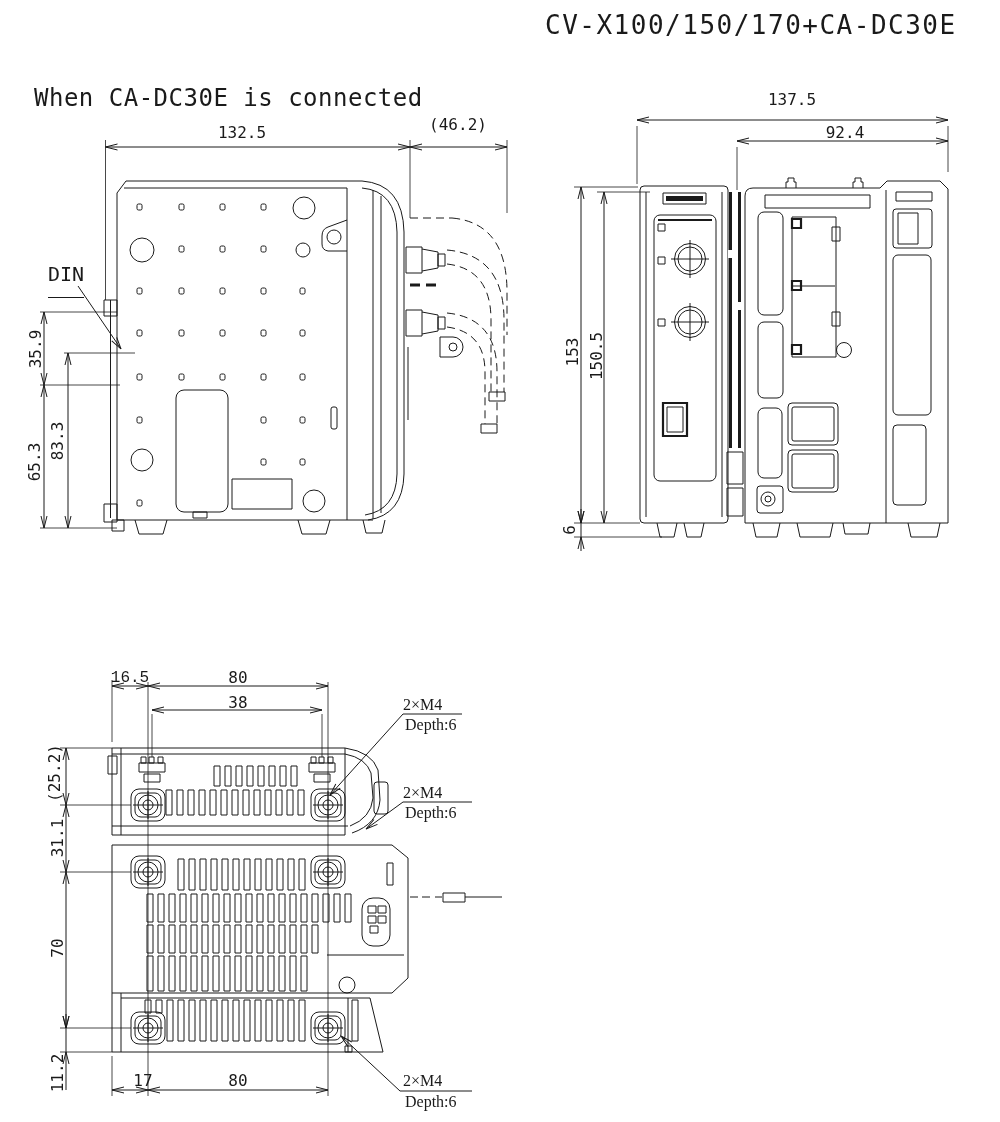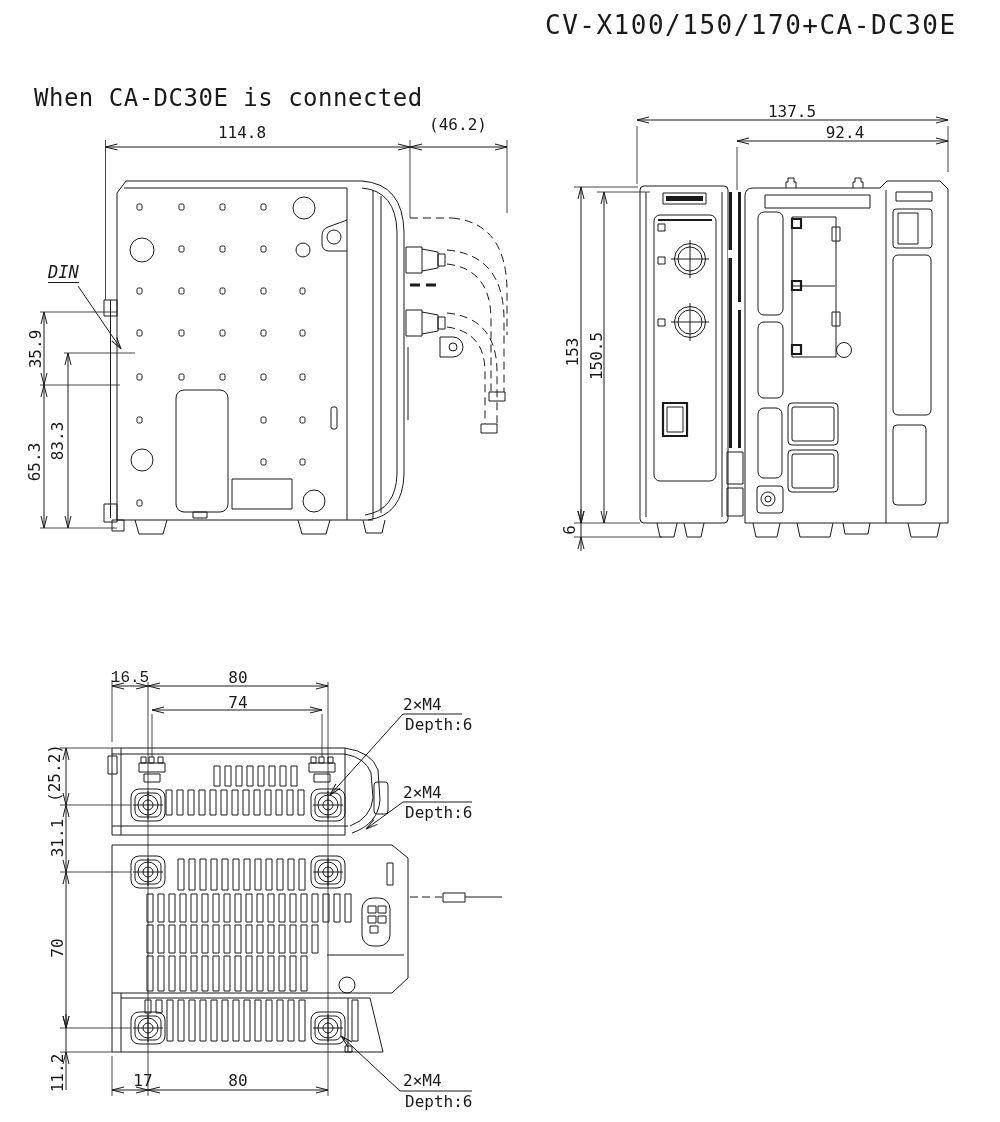--- a/index.html
+++ b/index.html
@@ -15,22 +15,22 @@
   .thick{stroke-width:2.2;}
   .fill{fill:#1a1a1a;stroke:none;}
   .white{fill:#ffffff;stroke:none;}
   .dash{stroke-dasharray:8 5;}
   .bdash{stroke-width:3;stroke-dasharray:10 6;}
   .lbl{position:absolute;white-space:nowrap;font-size:16px;line-height:1;}
   .ctr{transform:translate(-50%,-50%);}
   .rot{transform:translate(-50%,-50%) rotate(-90deg);}
   .title{font-size:26px;letter-spacing:1.5px;}
   .sub{font-size:24px;letter-spacing:0.5px;}
-  .din{font-size:17px;border-bottom:1px solid #1a1a1a;padding-bottom:1px;font-style:italic;}
-  .note{font-size:16px;}
+  .din{font-size:20px;border-bottom:1px solid #1a1a1a;padding-bottom:13px;}
+  .note{font-size:16px;font-family:Liberation Serif, serif;}
 </style>
 </head>
 <body>
 
 <div class="canvas">
 
 <svg width="1000" height="1122" viewBox="0 0 1000 1122">
   <defs>
     <marker id="ar" viewBox="0 0 14 8" refX="13" refY="4" markerWidth="14" markerHeight="8" orient="auto-start-reverse">
       <path d="M1,1 L13,4 L1,7" fill="none" stroke="#1a1a1a" stroke-width="1"></path>
@@ -426,35 +426,35 @@
     <polyline class="lw" points="462,714 403,714 330,795" fill="none" marker-end="url(#ar)"></polyline>
     <polyline class="lw" points="472,802 403,802 366,829" fill="none" marker-end="url(#ar)"></polyline>
     <polyline class="lw" points="472,1091 400,1091 341,1036" fill="none" marker-end="url(#ar)"></polyline>
   </g>
 </svg>
 
 <div class="lbl title" style="left:545px;top:12px;">CV-X100/150/170+CA-DC30E</div>
 <div class="lbl sub" style="left:34px;top:86px;">When CA-DC30E is connected</div>
 
 <div class="lbl din" style="left:48px;top:264px;">DIN</div>
-<div class="lbl ctr" style="left:242px;top:133px;">114.8</div>
+<div class="lbl ctr" style="left:242px;top:133px;">132.5</div>
 <div class="lbl ctr" style="left:458px;top:125px;">(46.2)</div>
 <div class="lbl rot" style="left:36px;top:349px;">35.9</div>
 <div class="lbl rot" style="left:58px;top:441px;">83.3</div>
 <div class="lbl rot" style="left:35px;top:462px;">65.3</div>
 
-<div class="lbl ctr" style="left:792px;top:112px;">137.5</div>
+<div class="lbl ctr" style="left:792px;top:100px;">137.5</div>
 <div class="lbl ctr" style="left:845px;top:133px;text-align:center;">92.4</div>
 <div class="lbl rot" style="left:573px;top:352px;">153</div>
 <div class="lbl rot" style="left:597px;top:356px;">150.5</div>
 <div class="lbl rot" style="left:570px;top:530px;">6</div>
 
 <div class="lbl ctr" style="left:130px;top:678px;font-family:Liberation Mono, monospace;">16.5</div>
 <div class="lbl ctr" style="left:238px;top:678px;">80</div>
-<div class="lbl ctr" style="left:238px;top:703px;">74</div>
+<div class="lbl ctr" style="left:238px;top:703px;">38</div>
 <div class="lbl rot" style="left:55px;top:773px;">(25.2)</div>
 <div class="lbl rot" style="left:58px;top:838px;">31.1</div>
 <div class="lbl rot" style="left:58px;top:948px;">70</div>
 <div class="lbl rot" style="left:58px;top:1073px;">11.2</div>
 <div class="lbl ctr" style="left:143px;top:1081px;">17</div>
 <div class="lbl ctr" style="left:238px;top:1081px;">80</div>
 
 <div class="lbl note" style="left:403px;top:697px;">2×M4</div>
 <div class="lbl note" style="left:405px;top:717px;">Depth:6</div>
 <div class="lbl note" style="left:403px;top:785px;">2×M4</div>

